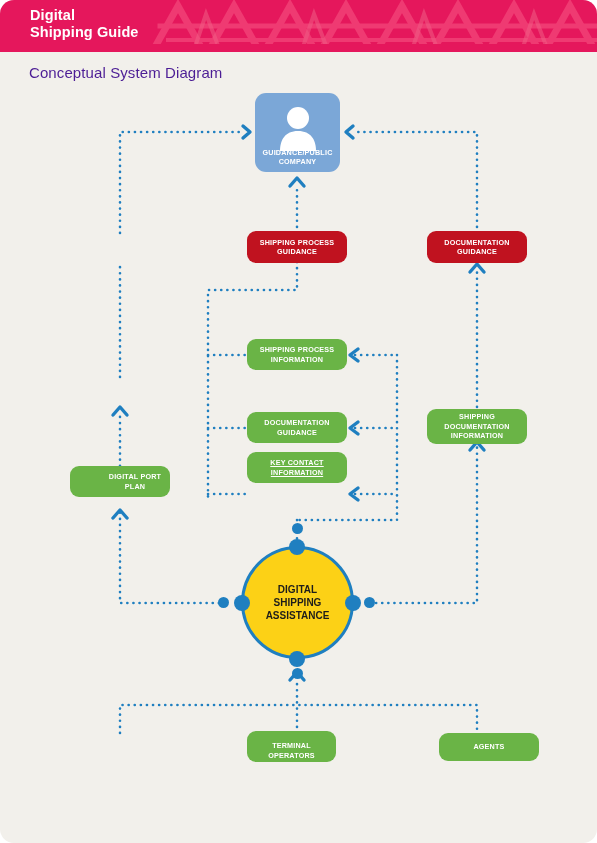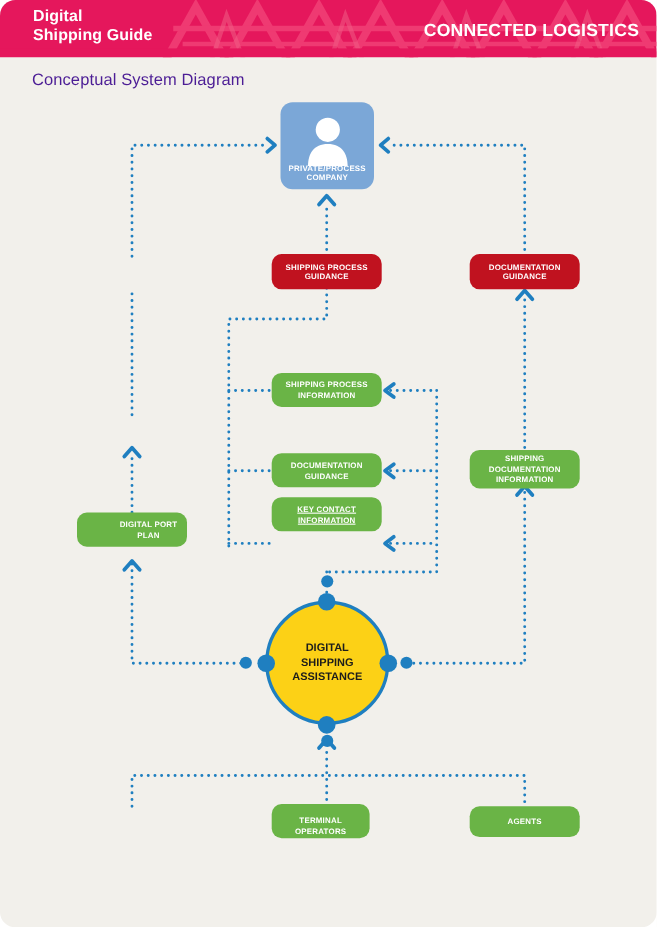--- a/index.html
+++ b/index.html
@@ -149,21 +149,20 @@
       <g stroke="#f05c85" stroke-width="4" fill="none" opacity=".55">
         <path d="M192 56 L206 14 L222 56"></path>
         <path d="M300 56 L314 14 L330 56"></path>
         <path d="M410 56 L424 14 L440 56"></path>
         <path d="M520 56 L534 14 L550 56"></path>
       </g>
     </svg>
     <div id="header-strip"></div>
     <div id="header-title">Digital
 Shipping Guide</div>
-    <div id="header-right">CONNECTED LOGISTICS</div>
   </div>
 
   <div id="subtitle">Conceptual System Diagram</div>
 
   <svg id="wires" viewBox="0 0 597 843">
 
     <path class="wire" d="M120 233 L120 132 L243 132"></path>
     <path class="arrow" d="M243 126 L250 132 L243 138"></path>
 
     <path class="wire" d="M477 233 L477 132 L353 132"></path>
@@ -205,21 +204,21 @@
     <path class="wire" d="M120 733 L120 705 L477 705 L477 733"></path>
     <path class="wire" d="M297 733 L297 680"></path>
     <path class="arrow" d="M290 680 L297 672 L304 680"></path>
   </svg>
 
   <div class="node actor" id="node-company">
     <svg id="company-person" width="42" height="46" viewBox="0 0 42 46">
       <circle cx="21" cy="13" r="11" fill="#ffffff"></circle>
       <path d="M21 26 C8 26 3 35 3 46 L39 46 C39 35 34 26 21 26 Z" fill="#ffffff"></path>
     </svg>
-    <span style="white-space:pre-line">PRIVATE/PROCESS
+    <span style="white-space:pre-line">GUIDANCE/PUBLIC
 COMPANY</span>
   </div>
 
 
   <div class="node svc" style="left:247px; top:231px; width:100px; height:32px;">
     <span style="white-space:pre-line">SHIPPING PROCESS
 GUIDANCE</span>
   </div>
 
   <div class="node svc" style="left:427px; top:231px; width:100px; height:32px;">
@@ -267,21 +266,21 @@
 SHIPPING
 ASSISTANCE</span>
   </div>
 
 
   <div class="node res" style="left:247px; top:731px; width:89px; height:31px;align-items:flex-end;">
     <span style="white-space:pre-line">TERMINAL
 OPERATORS</span>
   </div>
 
-  <div class="node res" style="left:427px; top:733px; width:100px; height:28px;">
+  <div class="node res" style="left:439px; top:733px; width:100px; height:28px;">
     <span style="white-space:pre-line">AGENTS</span>
   </div>
 
   <div id="footer">
     
 
     
     
     
     

